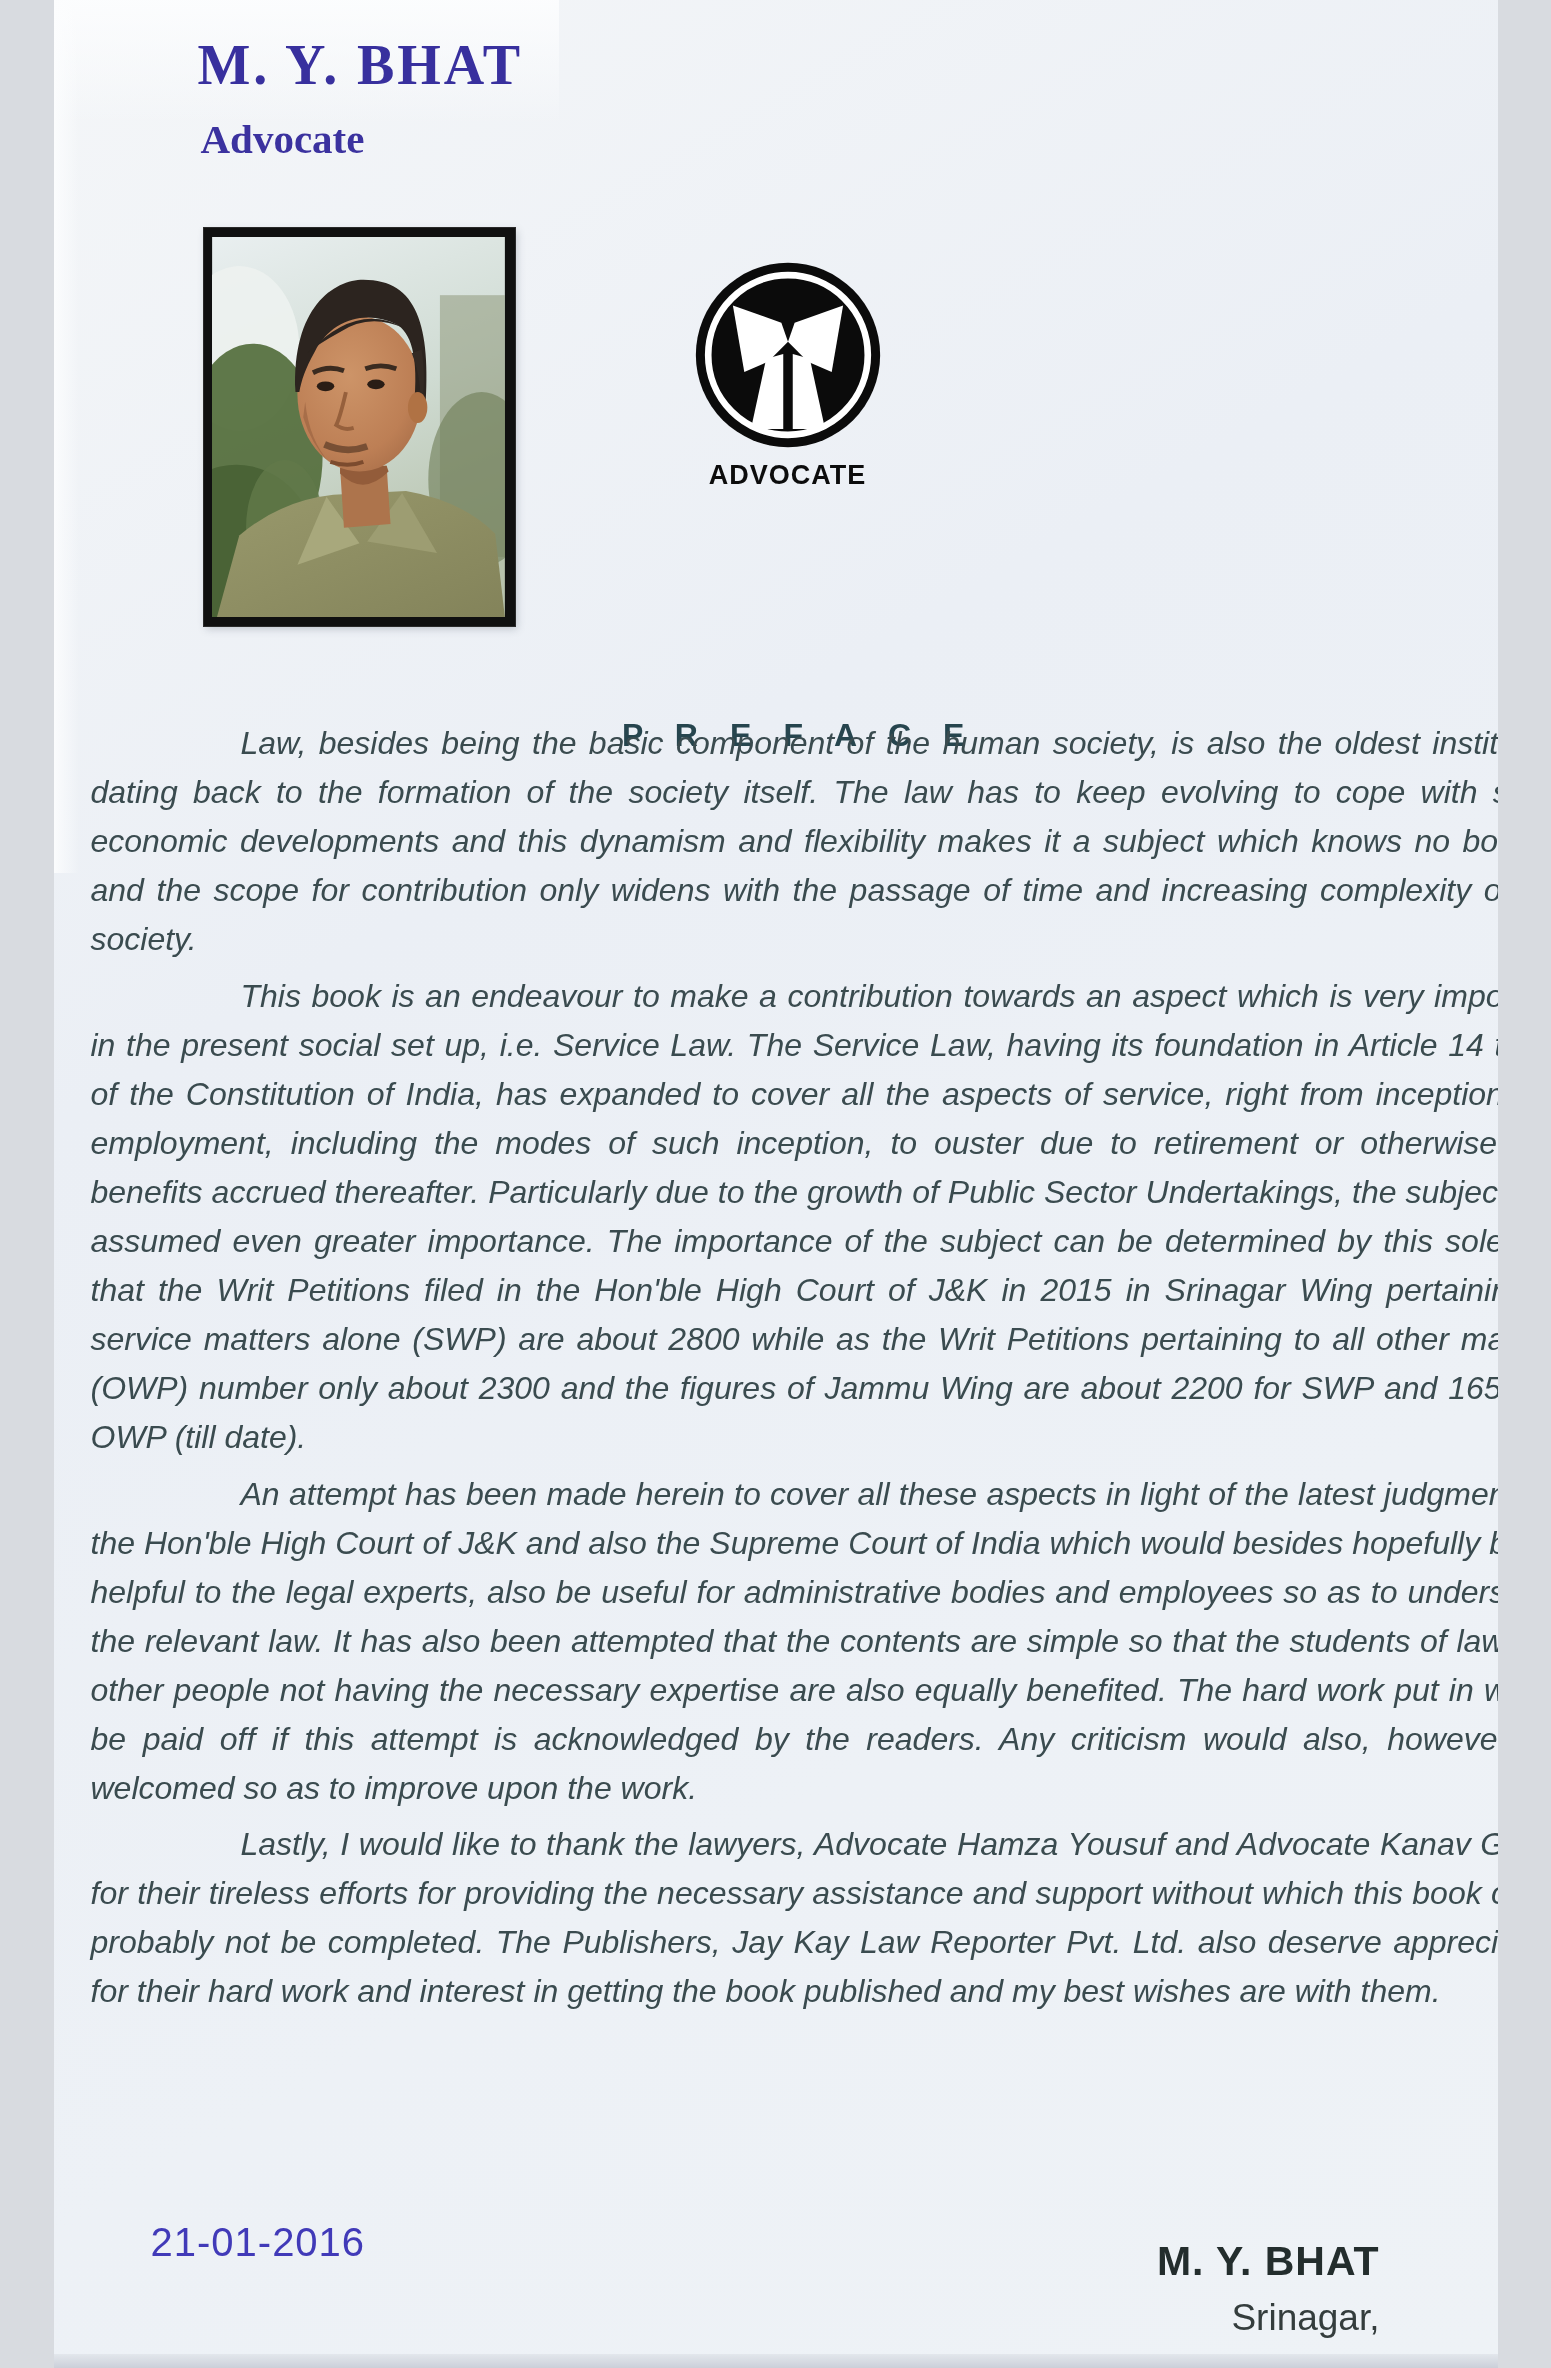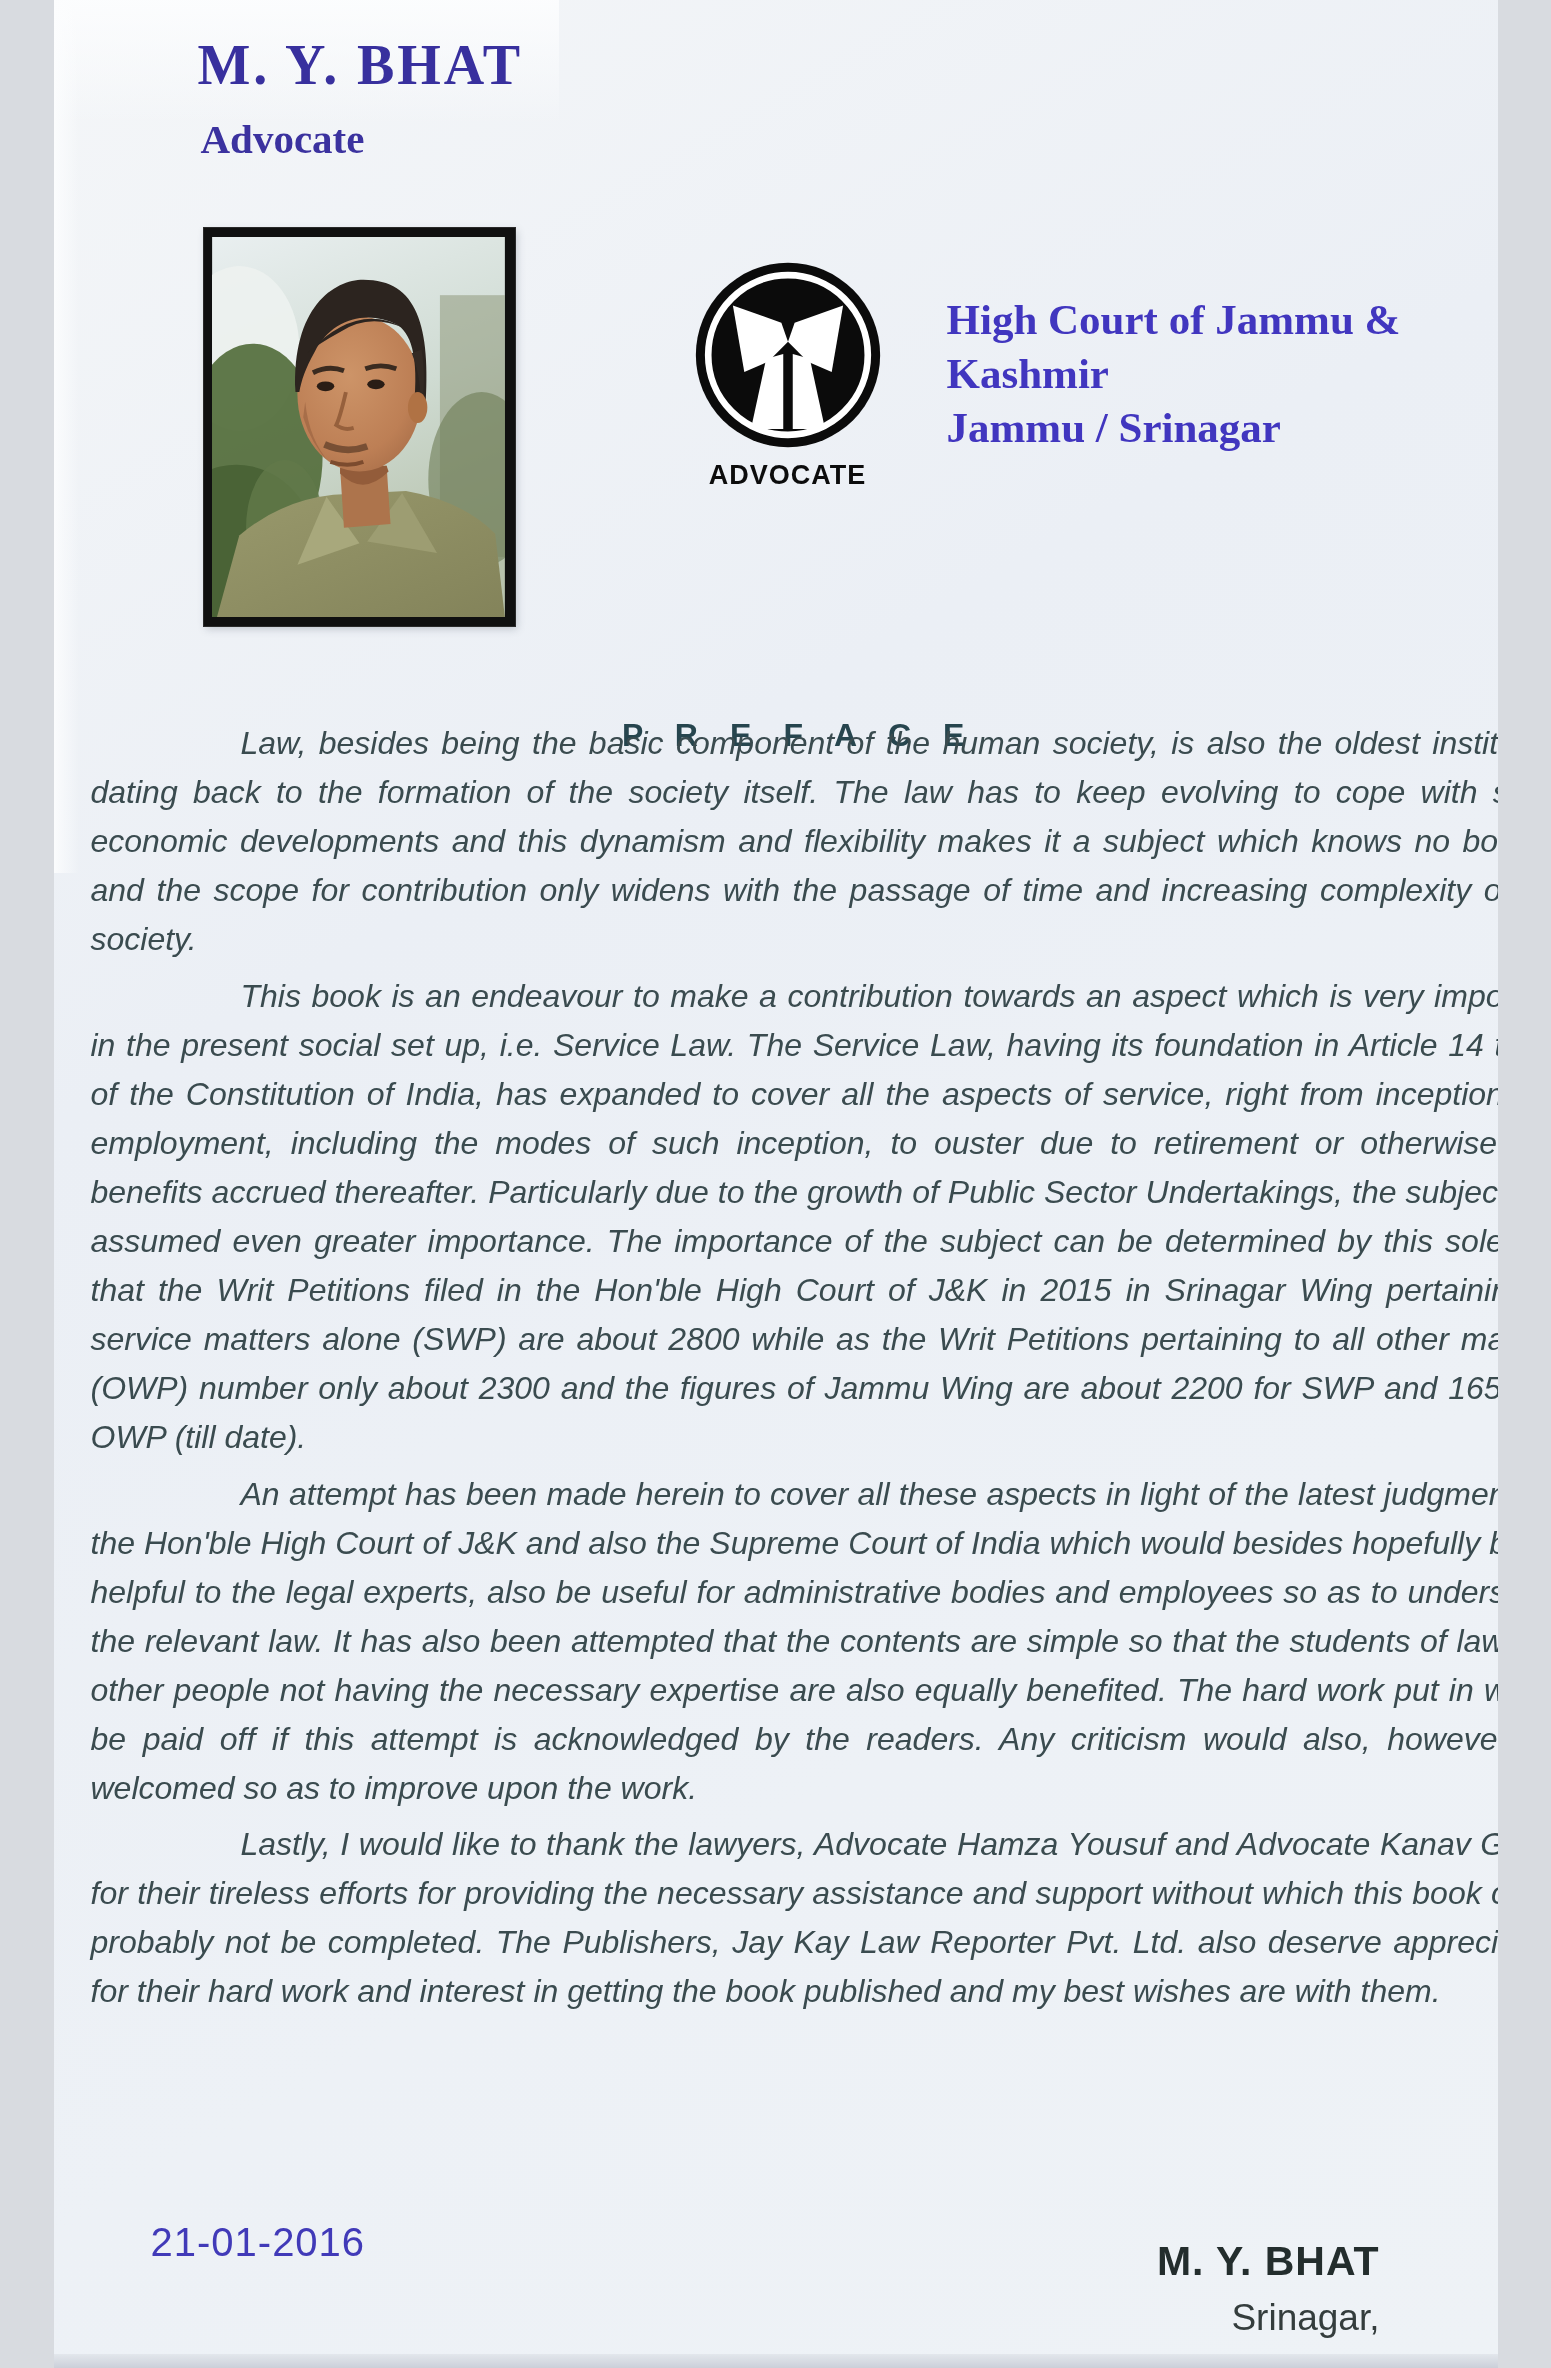--- a/index.html
+++ b/index.html
@@ -167,24 +167,20 @@
       <circle cx="100" cy="100" r="84" fill="none" stroke="#ffffff" stroke-width="7"></circle>
 
       <polygon points="100,86 93,66 42,48 54,118 79,107" fill="#ffffff"></polygon>
       <polygon points="100,86 107,66 158,48 146,118 121,107" fill="#ffffff"></polygon>
       <polygon points="77,104 95,99 95,178 61,178" fill="#ffffff"></polygon>
       <polygon points="123,104 105,99 105,178 139,178" fill="#ffffff"></polygon>
     </svg>
     <div class="logo-label">ADVOCATE</div>
   </div>
 
-  <div class="court-block">
-    <div>High Court of Jammu &amp; Kashmir</div>
-    <div>Jammu / Srinagar</div>
-  </div>
 
   <div class="preface-heading">P R E F A C E</div>
 
   <div class="body-text">
     <p>Law, besides being the basic component of the human society, is also the oldest institution dating back to the formation of the society itself. The law has to keep evolving to cope with socio economic developments and this dynamism and flexibility makes it a subject which knows no bounds and the scope for contribution only widens with the passage of time and increasing complexity of the society.</p>
     <p>This book is an endeavour to make a contribution towards an aspect which is very important in the present social set up, i.e. Service Law. The Service Law, having its foundation in Article 14 to 16 of the Constitution of India, has expanded to cover all the aspects of service, right from inception into employment, including the modes of such inception, to ouster due to retirement or otherwise and benefits accrued thereafter. Particularly due to the growth of Public Sector Undertakings, the subject has assumed even greater importance. The importance of the subject can be determined by this sole fact that the Writ Petitions filed in the Hon'ble High Court of J&amp;K in 2015 in Srinagar Wing pertaining to service matters alone (SWP) are about 2800 while as the Writ Petitions pertaining to all other matters (OWP) number only about 2300 and the figures of Jammu Wing are about 2200 for SWP and 1650 for OWP (till date).</p>
     <p>An attempt has been made herein to cover all these aspects in light of the latest judgments of the Hon'ble High Court of J&amp;K and also the Supreme Court of India which would besides hopefully being helpful to the legal experts, also be useful for administrative bodies and employees so as to understand the relevant law. It has also been attempted that the contents are simple so that the students of law and other people not having the necessary expertise are also equally benefited. The hard work put in would be paid off if this attempt is acknowledged by the readers. Any criticism would also, however, be welcomed so as to improve upon the work.</p>
     <p>Lastly, I would like to thank the lawyers, Advocate Hamza Yousuf and Advocate Kanav Gupta for their tireless efforts for providing the necessary assistance and support without which this book could probably not be completed. The Publishers, Jay Kay Law Reporter Pvt. Ltd. also deserve appreciation for their hard work and interest in getting the book published and my best wishes are with them.</p>
   </div>
 

